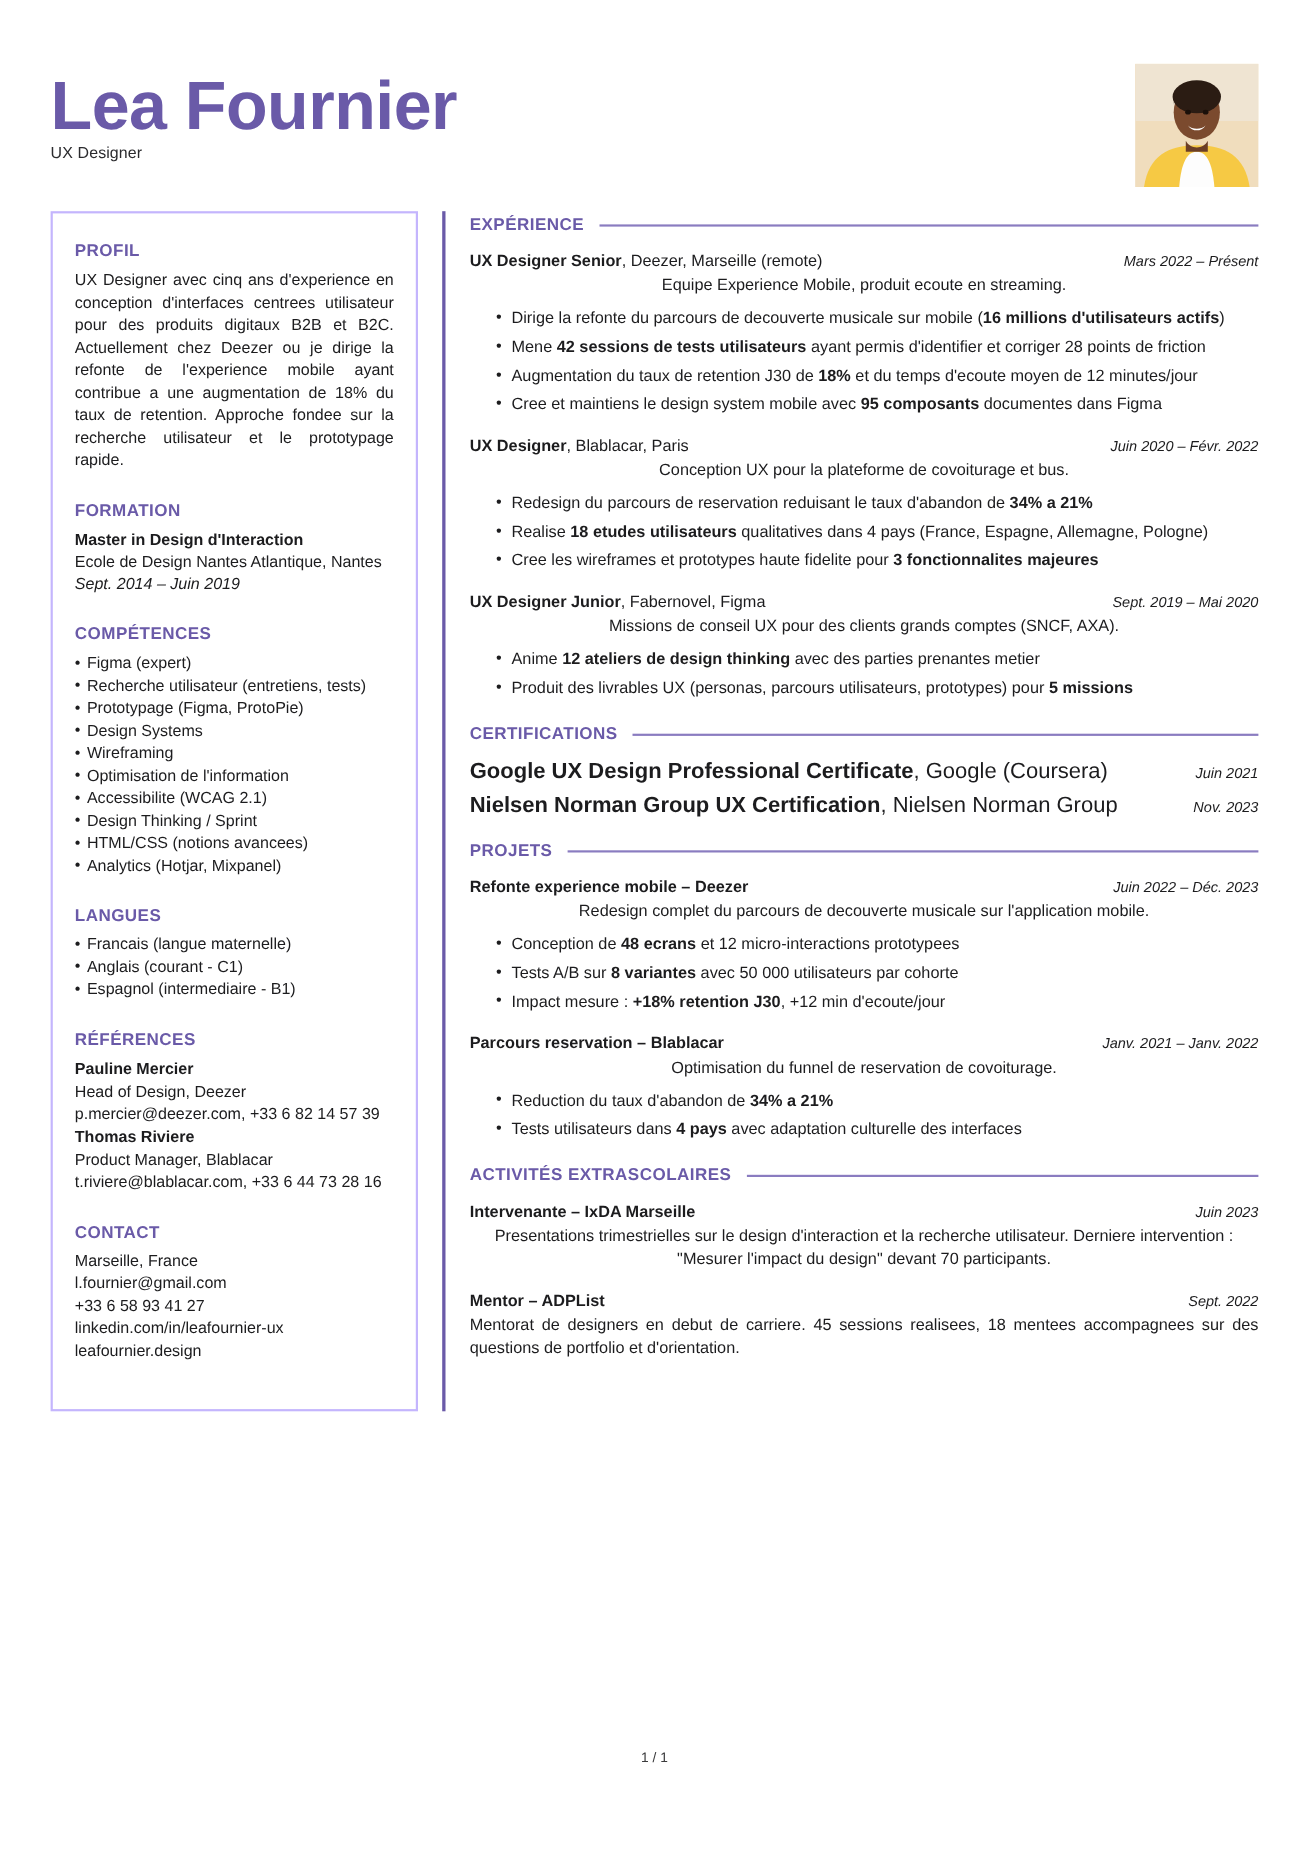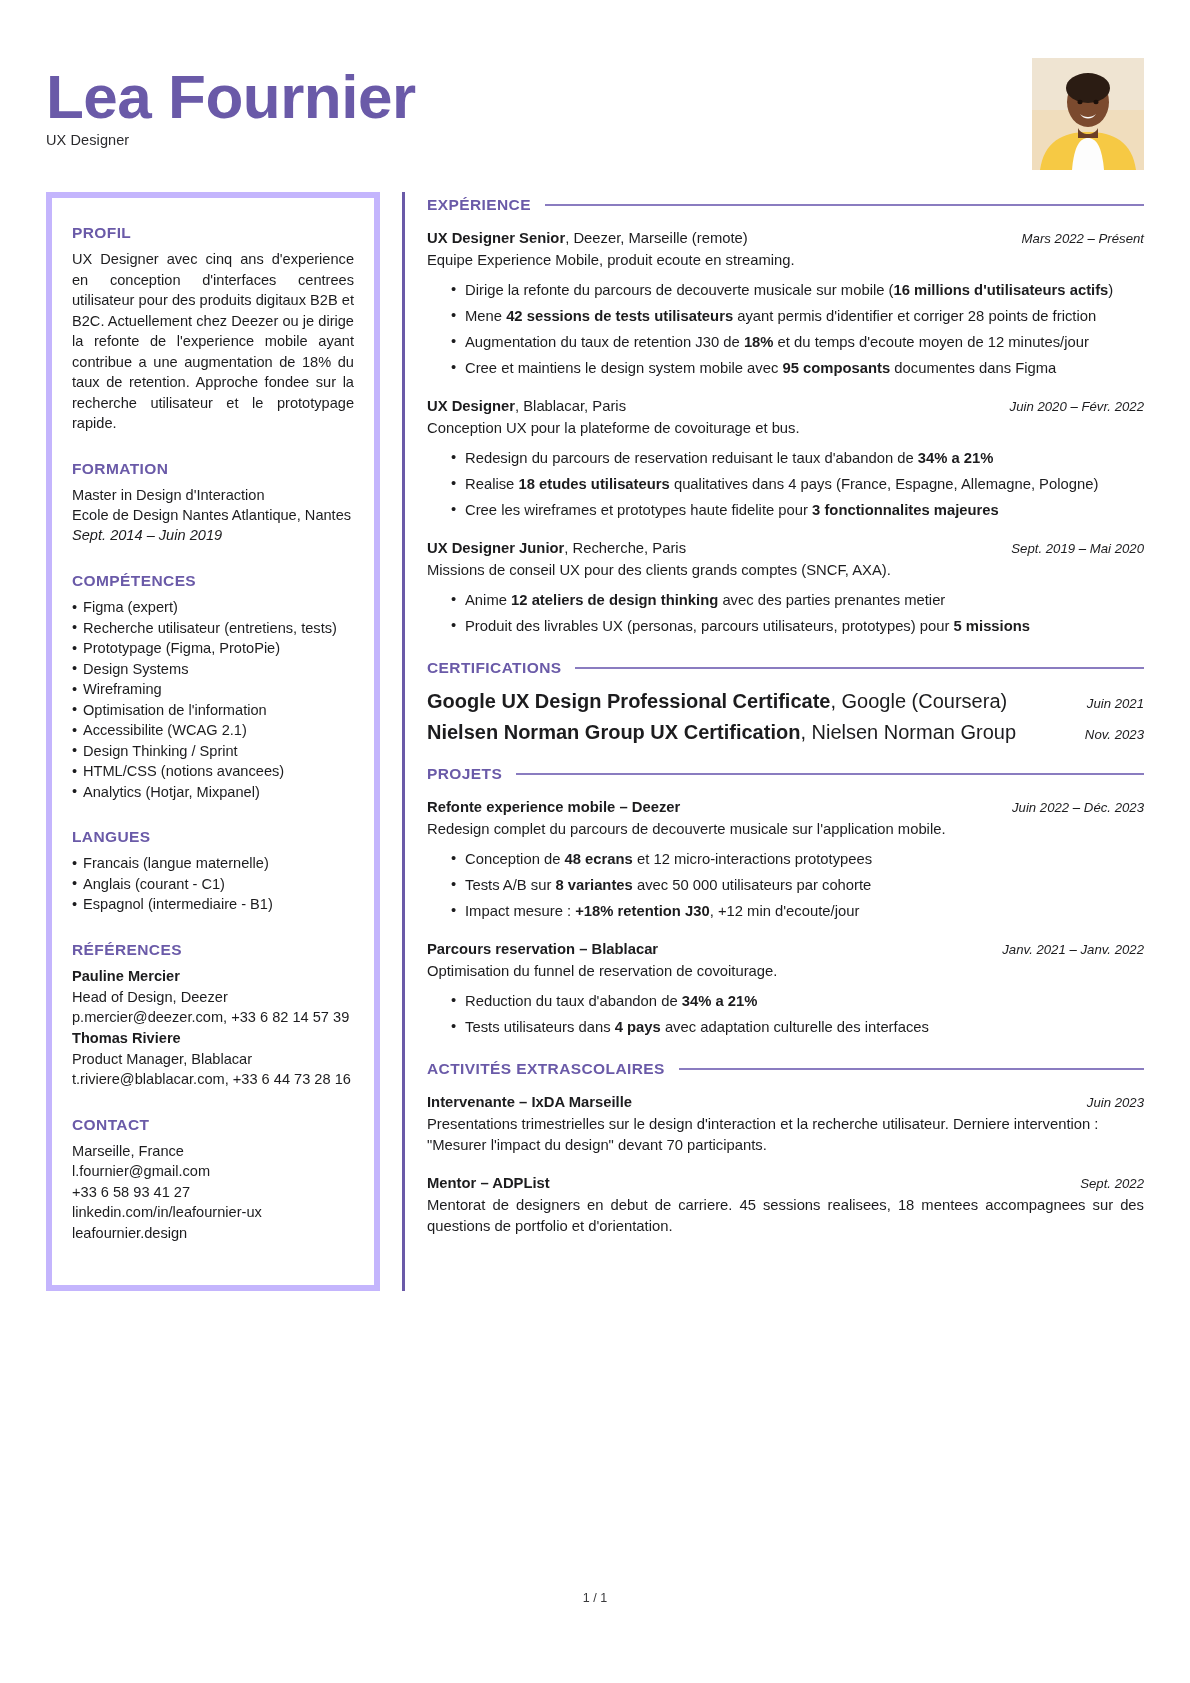--- a/index.html
+++ b/index.html
@@ -53,21 +53,21 @@
 
   
   .columns {
     display: flex;
     gap: 22px;
     margin-top: 22px;
   }
   .sidebar {
     width: 334px;
     flex: 0 0 334px;
-    border: 6px solid #c4b5fd;
+    border: 2px solid #c4b5fd;
     padding: 26px 20px 26px 20px;
     align-self: flex-start;
   }
   .main {
     flex: 1 1 auto;
     border-left: 3px solid #6a5aa8;
     padding-left: 22px;
     padding-top: 4px;
   }
 
@@ -80,21 +80,21 @@
     margin: 0 0 7px 0;
   }
   .side-block { margin-bottom: 26px; }
   .side-block:last-child { margin-bottom: 16px; }
   .profil-text {
     font-size: 14.6px;
     line-height: 20.5px;
     text-align: justify;
     color: #1c1c1e;
   }
-  .edu-degree { font-size: 14.6px; font-weight: 400; line-height: 20px; }
+  .edu-degree { font-size: 14.6px; font-weight: 700; line-height: 20px; }
   .edu-school { font-size: 14.6px; line-height: 20.5px; }
   .edu-date { font-size: 14.6px; font-style: italic; line-height: 21px; }
   .side-list { list-style: none; margin: 0; padding: 0; }
   .side-list li {
     font-size: 14.6px;
     line-height: 20.5px;
     position: relative;
     padding-left: 11px;
   }
   .side-list li::before {
@@ -146,20 +146,21 @@
     font-size: 13.2px;
     font-style: italic;
     white-space: nowrap;
     color: #1c1c1e;
     flex: 0 0 auto;
   }
   .entry-sub {
     font-size: 14.8px;
     line-height: 21px;
     margin-top: 1px;
+    text-align: center;
   }
   .bullets {
     list-style: none;
     margin: 8px 0 0 0;
     padding: 0 0 0 24px;
   }
   .bullets li {
     font-size: 14.8px;
     line-height: 22px;
     position: relative;
@@ -318,21 +319,21 @@
           <div class="entry-sub">Conception UX pour la plateforme de covoiturage et bus.</div>
           <ul class="bullets">
             <li><span>Redesign du parcours de reservation reduisant le taux d'abandon de </span><b>34% a 21%</b><span></span></li>
             <li><span>Realise </span><b>18 etudes utilisateurs</b><span> qualitatives dans 4 pays (France, Espagne, Allemagne, Pologne)</span></li>
             <li><span>Cree les wireframes et prototypes haute fidelite pour </span><b>3 fonctionnalites majeures</b><span></span></li>
           </ul>
         </div>
 
         <div class="entry">
           <div class="entry-top">
-            <div class="entry-title"><b>UX Designer Junior</b><span>, Recherche, Paris</span></div>
+            <div class="entry-title"><b>UX Designer Junior</b><span>, Fabernovel, Figma</span></div>
             <div class="entry-date">Sept. 2019 – Mai 2020</div>
           </div>
           <div class="entry-sub">Missions de conseil UX pour des clients grands comptes (SNCF, AXA).</div>
           <ul class="bullets">
             <li><span>Anime </span><b>12 ateliers de design thinking</b><span> avec des parties prenantes metier</span></li>
             <li><span>Produit des livrables UX (personas, parcours utilisateurs, prototypes) pour </span><b>5 missions</b><span></span></li>
           </ul>
         </div>
       </section>
 

